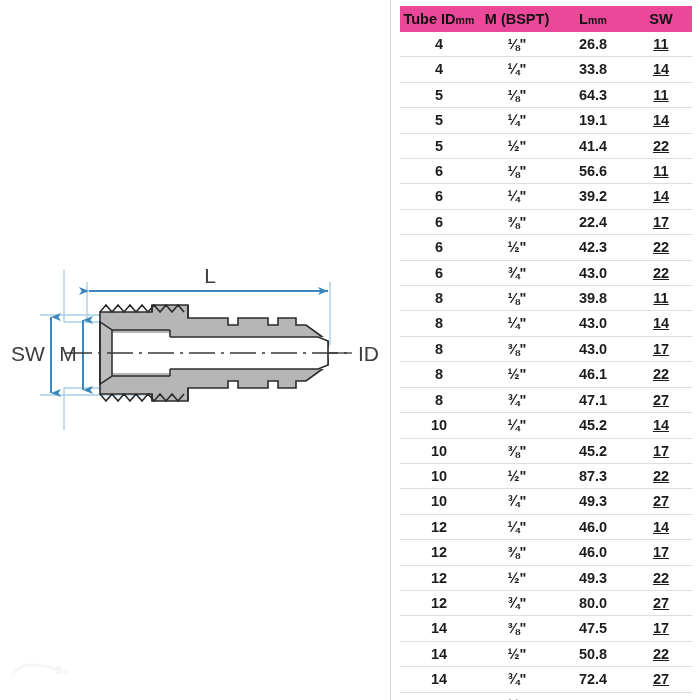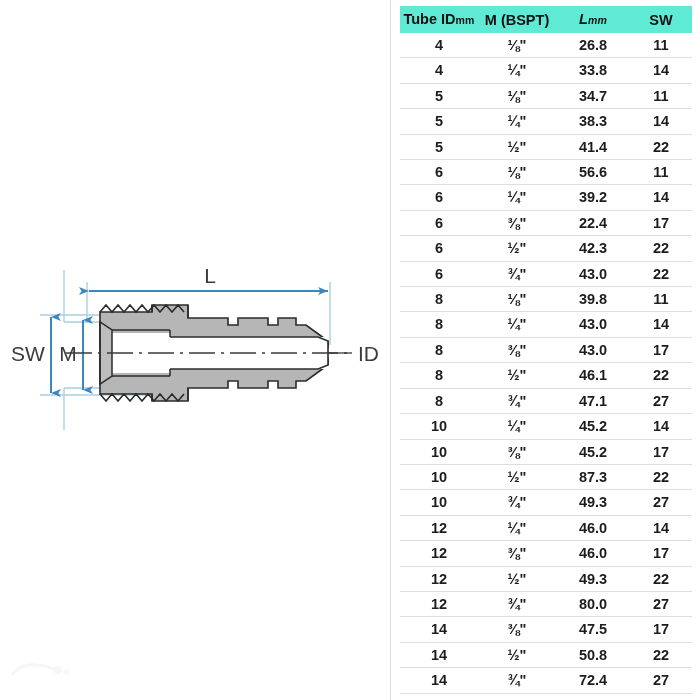--- a/index.html
+++ b/index.html
@@ -80,26 +80,26 @@
   }
   table#spec-table th,
   table#spec-table td {
     text-align: center;
     padding: 0;
     height: 24.4px;
     line-height: 24.4px;
     vertical-align: middle;
   }
   table#spec-table thead th {
-    background: #5eead4;
+    background: #ec4899;
     font-size: 14.5px;
     font-weight: 700;
     color: #111111;
     height: 26px;
-    line-height: 26px;
+    line-height: 20px;
     border: none;
   }
   table#spec-table thead th .unit {
     font-size: 10.5px;
     font-weight: 700;
     letter-spacing: 0.2px;
   }
   table#spec-table tbody tr {
     border-bottom: 1px solid #dedede;
   }
@@ -107,24 +107,24 @@
     border-bottom: none;
   }
   table#spec-table tbody td {
     font-size: 14.5px;
     font-weight: 700;
     color: #1c1c1c;
   }
   td.col-tube { width: 78px; }
   td.col-m    { width: 78px; font-size: 13.5px; }
   td.col-l    { width: 74px; }
-  td.col-sw   { width: 62px; }
+  td.col-sw   { width: 62px; text-decoration: underline; }
   th.col-tube { width: 78px; }
   th.col-m    { width: 78px; }
-  th.col-l    { width: 74px; font-style: italic; }
+  th.col-l    { width: 74px; }
   th.col-sw   { width: 62px; }
 </style>
 </head>
 <body>
 
 <div id="watermark">ecom</div>
 <svg id="watermark-mark" viewBox="0 0 70 26">
   <path d="M4 20 Q12 8 28 10 Q40 11 46 14" stroke="#f6f6f6" stroke-width="3" fill="none"></path>
   <circle cx="50" cy="15" r="4" fill="#f6f6f6"></circle>
   <circle cx="58" cy="17" r="3" fill="#f7f7f7"></circle>
@@ -263,27 +263,27 @@
         </tr>
         <tr>
           <td class="col-tube">4</td>
           <td class="col-m">¼"</td>
           <td class="col-l">33.8</td>
           <td class="col-sw">14</td>
         </tr>
         <tr>
           <td class="col-tube">5</td>
           <td class="col-m">⅛"</td>
-          <td class="col-l">34.7</td>
+          <td class="col-l">64.3</td>
           <td class="col-sw">11</td>
         </tr>
         <tr>
           <td class="col-tube">5</td>
           <td class="col-m">¼"</td>
-          <td class="col-l">38.3</td>
+          <td class="col-l">19.1</td>
           <td class="col-sw">14</td>
         </tr>
         <tr>
           <td class="col-tube">5</td>
           <td class="col-m">½"</td>
           <td class="col-l">41.4</td>
           <td class="col-sw">22</td>
         </tr>
         <tr>
           <td class="col-tube">6</td>

